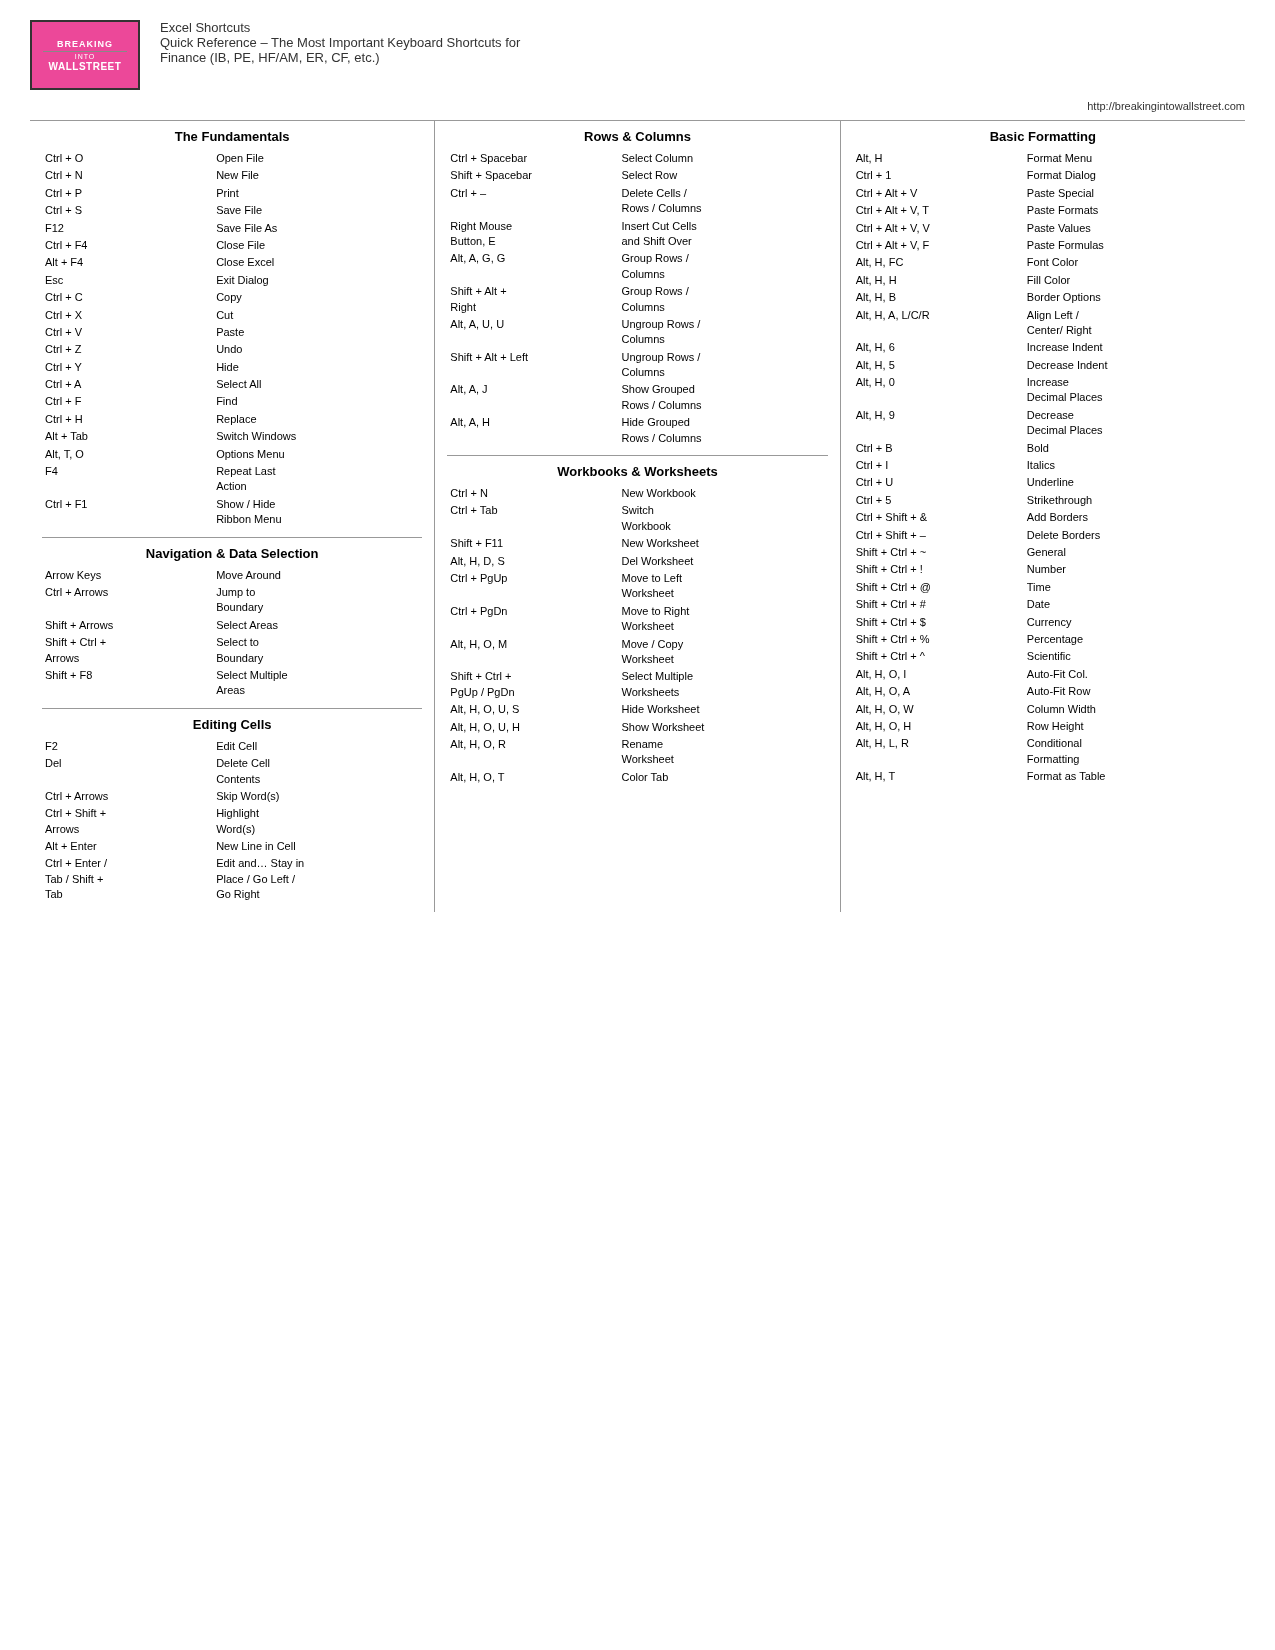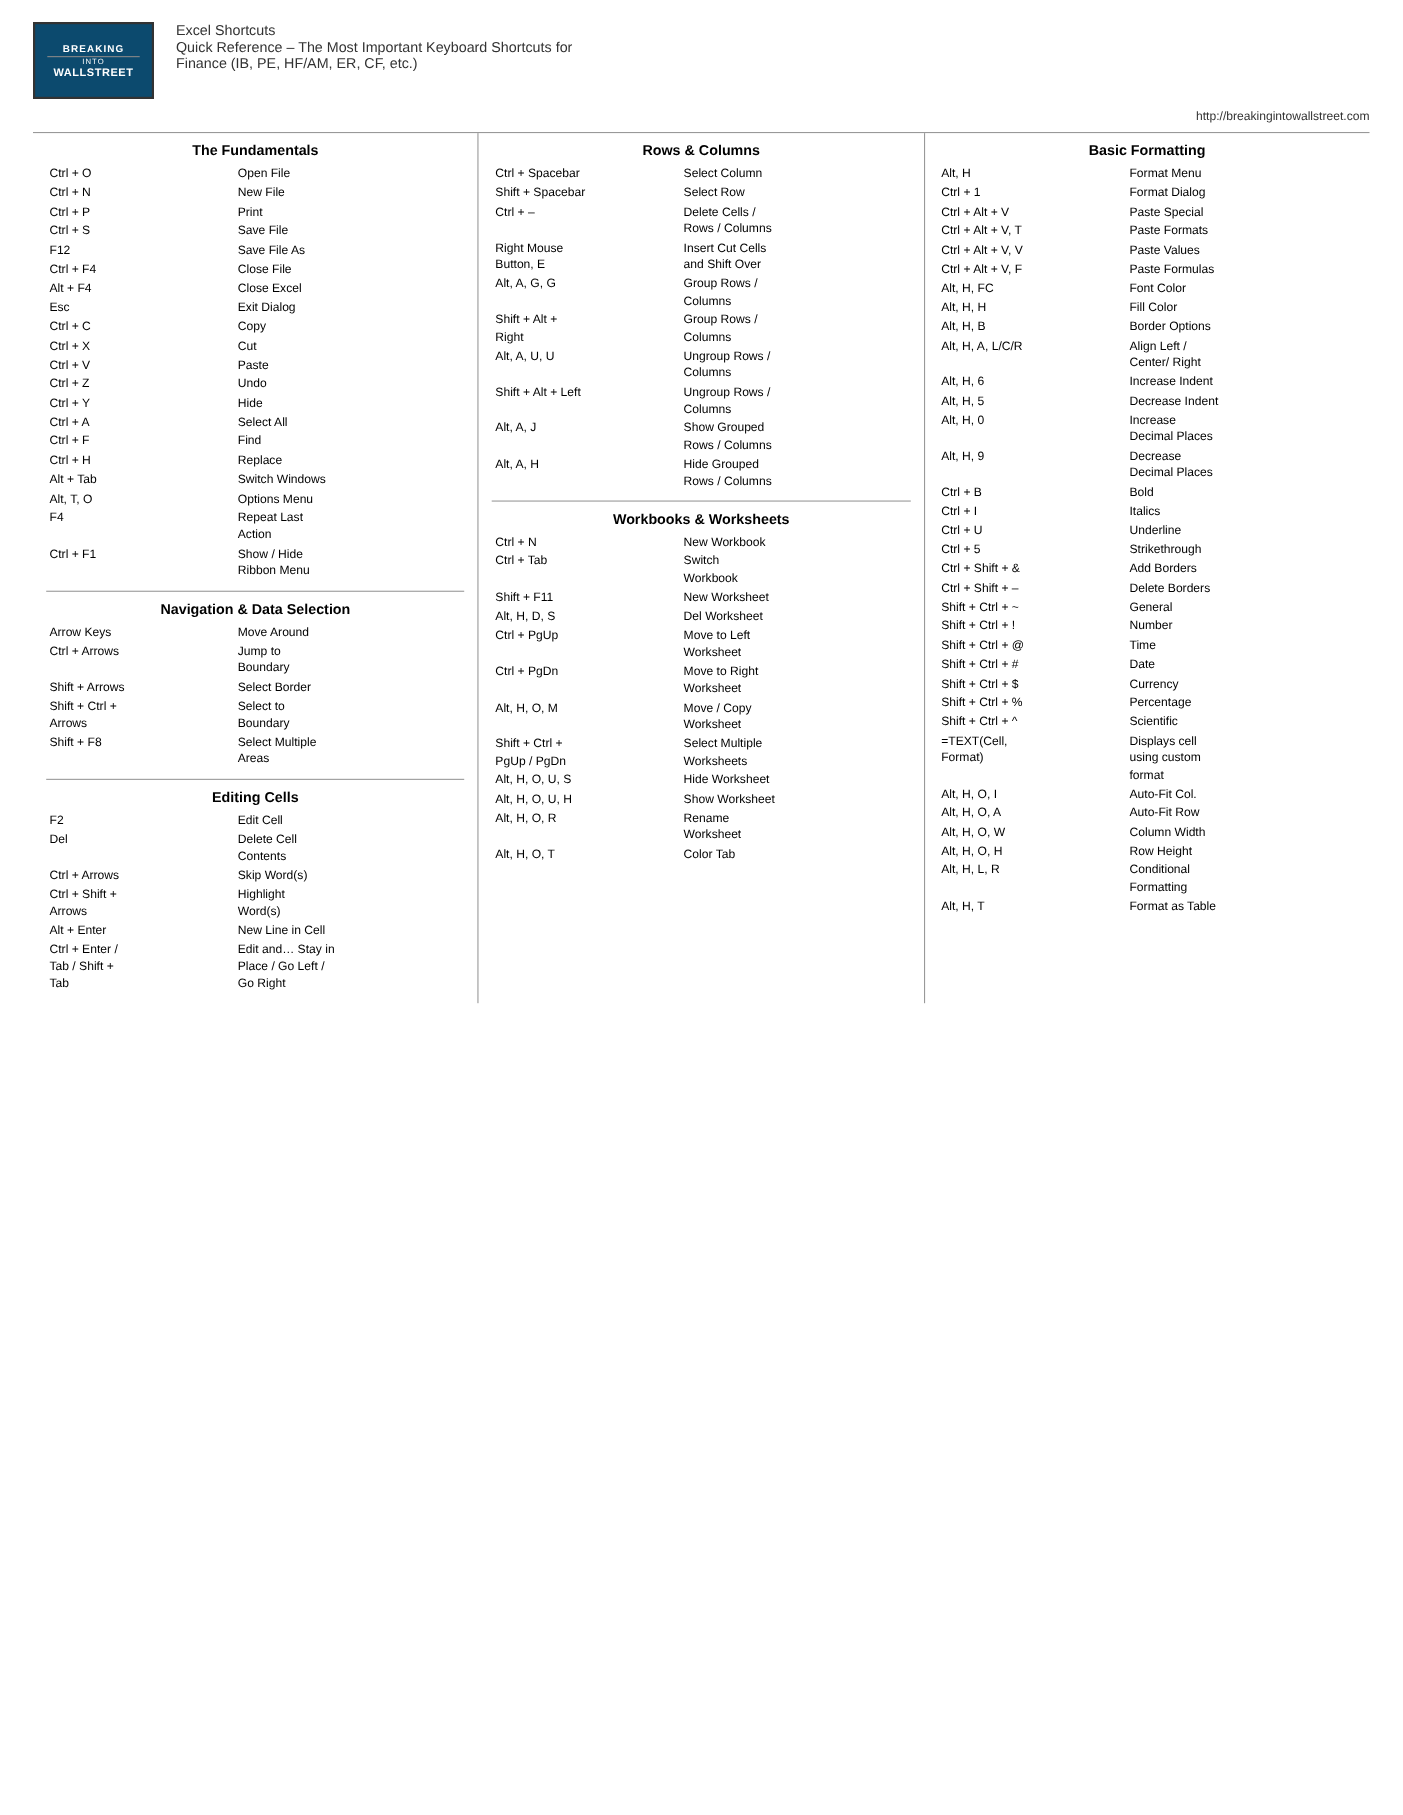--- a/index.html
+++ b/index.html
@@ -14,21 +14,21 @@
     }
     .header-section {
       display: flex;
       align-items: flex-start;
       margin-bottom: 10px;
     }
     .logo-box {
       width: 110px;
       height: 70px;
       border: 2px solid #333;
-      background: #0c4a6e;
+      background: #ec4899;
       display: flex;
       flex-direction: column;
       align-items: center;
       justify-content: center;
       margin-right: 20px;
       flex-shrink: 0;
     }
     .logo-breaking {
       color: #fff;
       font-size: 9px;
@@ -224,21 +224,21 @@
             <td style="white-space: pre-wrap;">Arrow Keys</td>
             <td style="white-space: pre-wrap;">Move Around</td>
           </tr>
           <tr>
             <td style="white-space: pre-wrap;">Ctrl + Arrows</td>
             <td style="white-space: pre-wrap;">Jump to
 Boundary</td>
           </tr>
           <tr>
             <td style="white-space: pre-wrap;">Shift + Arrows</td>
-            <td style="white-space: pre-wrap;">Select Border</td>
+            <td style="white-space: pre-wrap;">Select Areas</td>
           </tr>
           <tr>
             <td style="white-space: pre-wrap;">Shift + Ctrl +
 Arrows</td>
             <td style="white-space: pre-wrap;">Select to
 Boundary</td>
           </tr>
           <tr>
             <td style="white-space: pre-wrap;">Shift + F8</td>
             <td style="white-space: pre-wrap;">Select Multiple
@@ -515,27 +515,20 @@
           </tr>
           <tr>
             <td style="white-space: pre-wrap;">Shift + Ctrl + %</td>
             <td style="white-space: pre-wrap;">Percentage</td>
           </tr>
           <tr>
             <td style="white-space: pre-wrap;">Shift + Ctrl + ^</td>
             <td style="white-space: pre-wrap;">Scientific</td>
           </tr>
           <tr>
-            <td style="white-space: pre-wrap;">=TEXT(Cell,
-Format)</td>
-            <td style="white-space: pre-wrap;">Displays cell
-using custom
-format</td>
-          </tr>
-          <tr>
             <td style="white-space: pre-wrap;">Alt, H, O, I</td>
             <td style="white-space: pre-wrap;">Auto-Fit Col.</td>
           </tr>
           <tr>
             <td style="white-space: pre-wrap;">Alt, H, O, A</td>
             <td style="white-space: pre-wrap;">Auto-Fit Row</td>
           </tr>
           <tr>
             <td style="white-space: pre-wrap;">Alt, H, O, W</td>
             <td style="white-space: pre-wrap;">Column Width</td>

